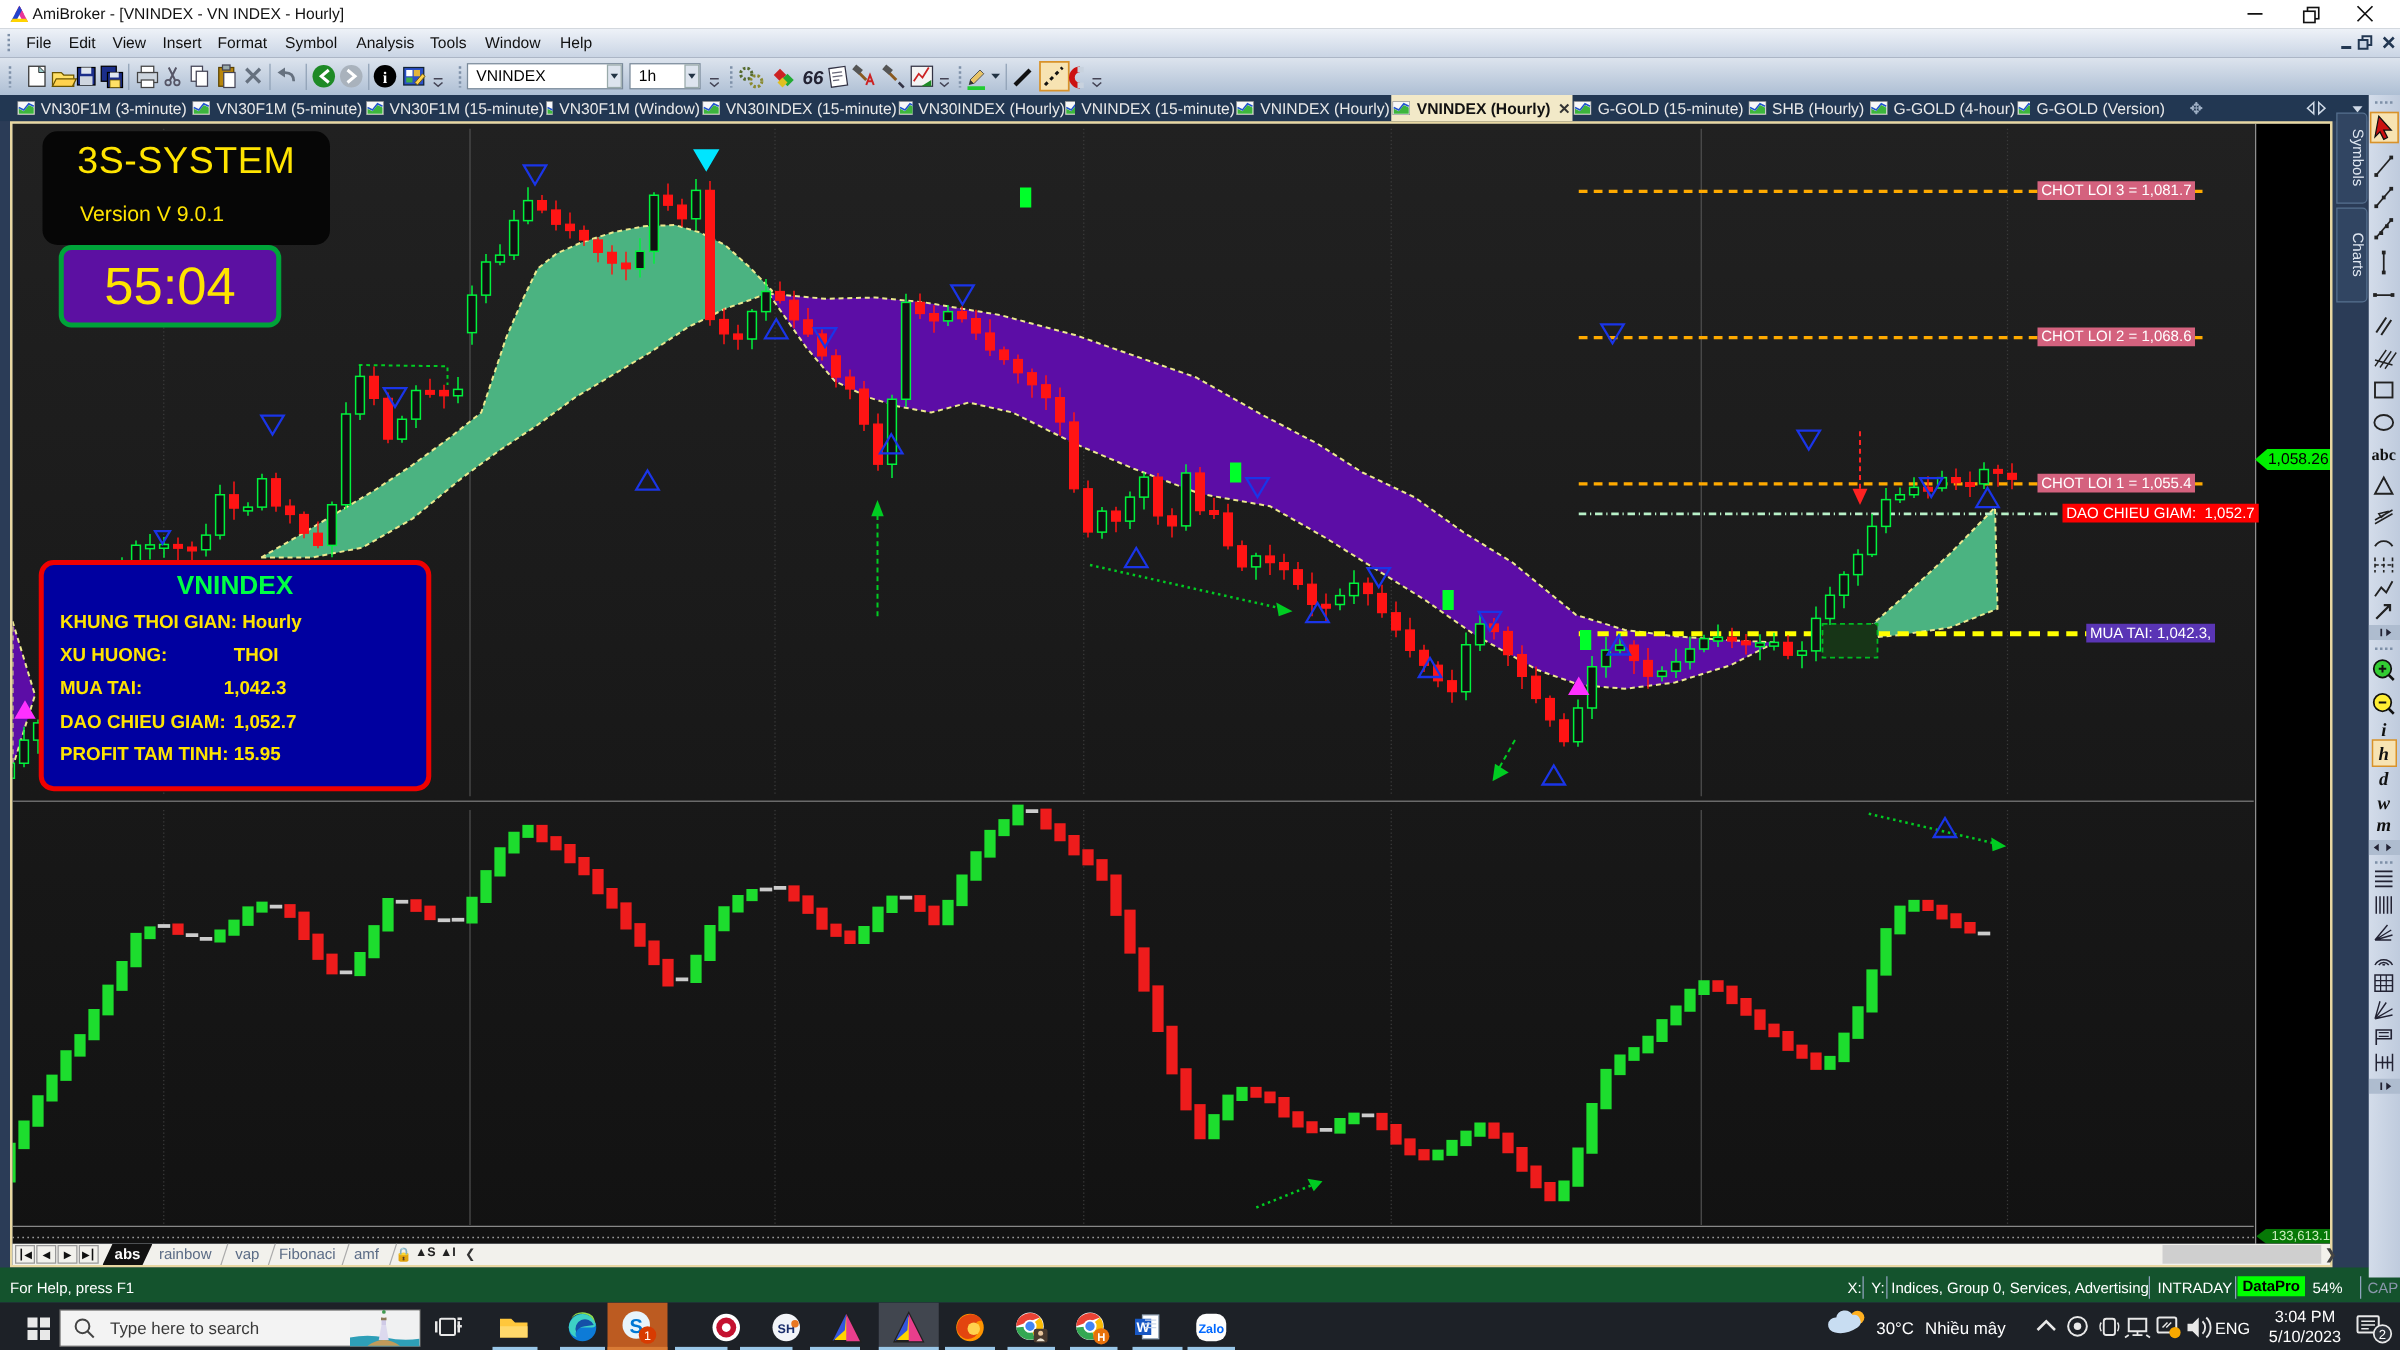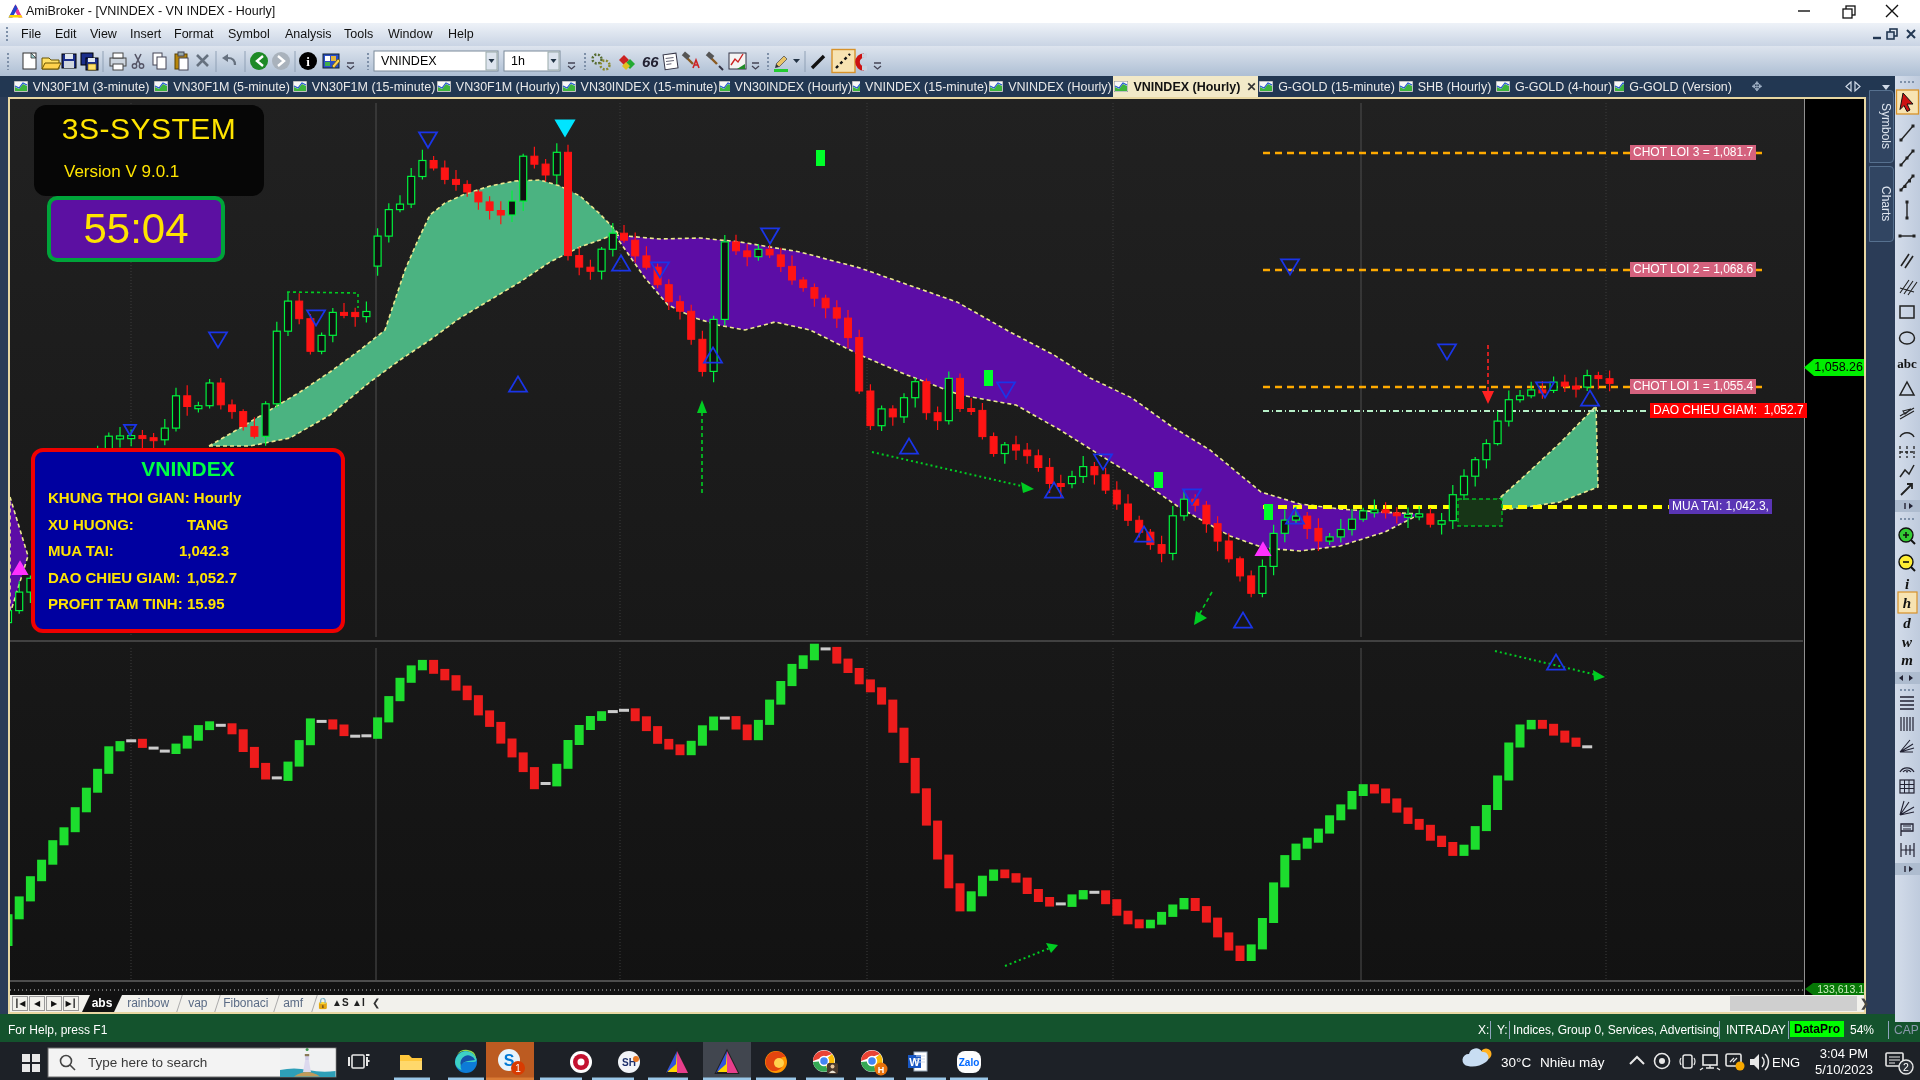--- a/index.html
+++ b/index.html
@@ -180,21 +180,21 @@
           <path d="M1 5 L5 7 L9 2 L13 4" stroke="#2255cc" stroke-width="1.2" fill="none"></path>
         </svg>
         <span>VN30F1M (15-minute)</span>
       </div>
       <div class="tab" style="left:437px;width:123px">
         <svg width="14" height="11">
           <rect x="0" y="0" width="14" height="11" fill="#f8f8f8" stroke="#888" stroke-width="1"></rect>
           <path d="M1 10 L1 6 L5 8 L9 3 L13 5 L13 10 Z" fill="#3db53d"></path>
           <path d="M1 5 L5 7 L9 2 L13 4" stroke="#2255cc" stroke-width="1.2" fill="none"></path>
         </svg>
-        <span>VN30F1M (Hourly)</span>
+        <span>VN30F1M (Window)</span>
       </div>
       <div class="tab" style="left:560px;width:159px">
         <svg width="14" height="11">
           <rect x="0" y="0" width="14" height="11" fill="#f8f8f8" stroke="#888" stroke-width="1"></rect>
           <path d="M1 10 L1 6 L5 8 L9 3 L13 5 L13 10 Z" fill="#3db53d"></path>
           <path d="M1 5 L5 7 L9 2 L13 4" stroke="#2255cc" stroke-width="1.2" fill="none"></path>
         </svg>
         <span>VN30INDEX (15-minute)</span>
       </div>
       <div class="tab" style="left:719px;width:133px">
@@ -784,21 +784,21 @@
 <div class="abs" id="winframe" style="pointer-events:none"></div>
 <div class="abs" id="ssbox">
   <div class="abs" style="left:0;width:230px;top:7px;text-align:center;font-size:30px;letter-spacing:0.5px">3S-SYSTEM</div>
   <div class="abs" style="left:30px;top:57px;font-size:17px">Version V 9.0.1</div>
 </div>
 <div class="abs" id="cdtimer">55:04</div>
 <div class="abs" id="infobox">
   <div class="abs" style="left:0;width:306px;top:5px;text-align:center;color:#00ff44;font-size:21px">VNINDEX</div>
   <div class="row" style="top:37px">KHUNG THOI GIAN: Hourly</div>
   <div class="row" style="top:64px">XU HUONG:</div>
-      <div class="row" style="top:64px;left:152px">TANG</div>
+      <div class="row" style="top:64px;left:152px">THOI</div>
   <div class="row" style="top:90px">MUA TAI:</div>
       <div class="row" style="top:90px;left:144px">1,042.3</div>
   <div class="row" style="top:117px">DAO CHIEU GIAM:</div>
       <div class="row" style="top:117px;left:152px">1,052.7</div>
   <div class="row" style="top:143px">PROFIT TAM TINH:</div>
       <div class="row" style="top:143px;left:152px">15.95</div>
 </div>
 <div class="lbl" style="left:1630px;top:145px;background:#d4627e">CHOT LOI 3 = 1,081.7</div>
 <div class="lbl" style="left:1630px;top:262px;background:#d4627e">CHOT LOI 2 = 1,068.6</div>
 <div class="lbl" style="left:1630px;top:379px;background:#d4627e">CHOT LOI 1 = 1,055.4</div>

